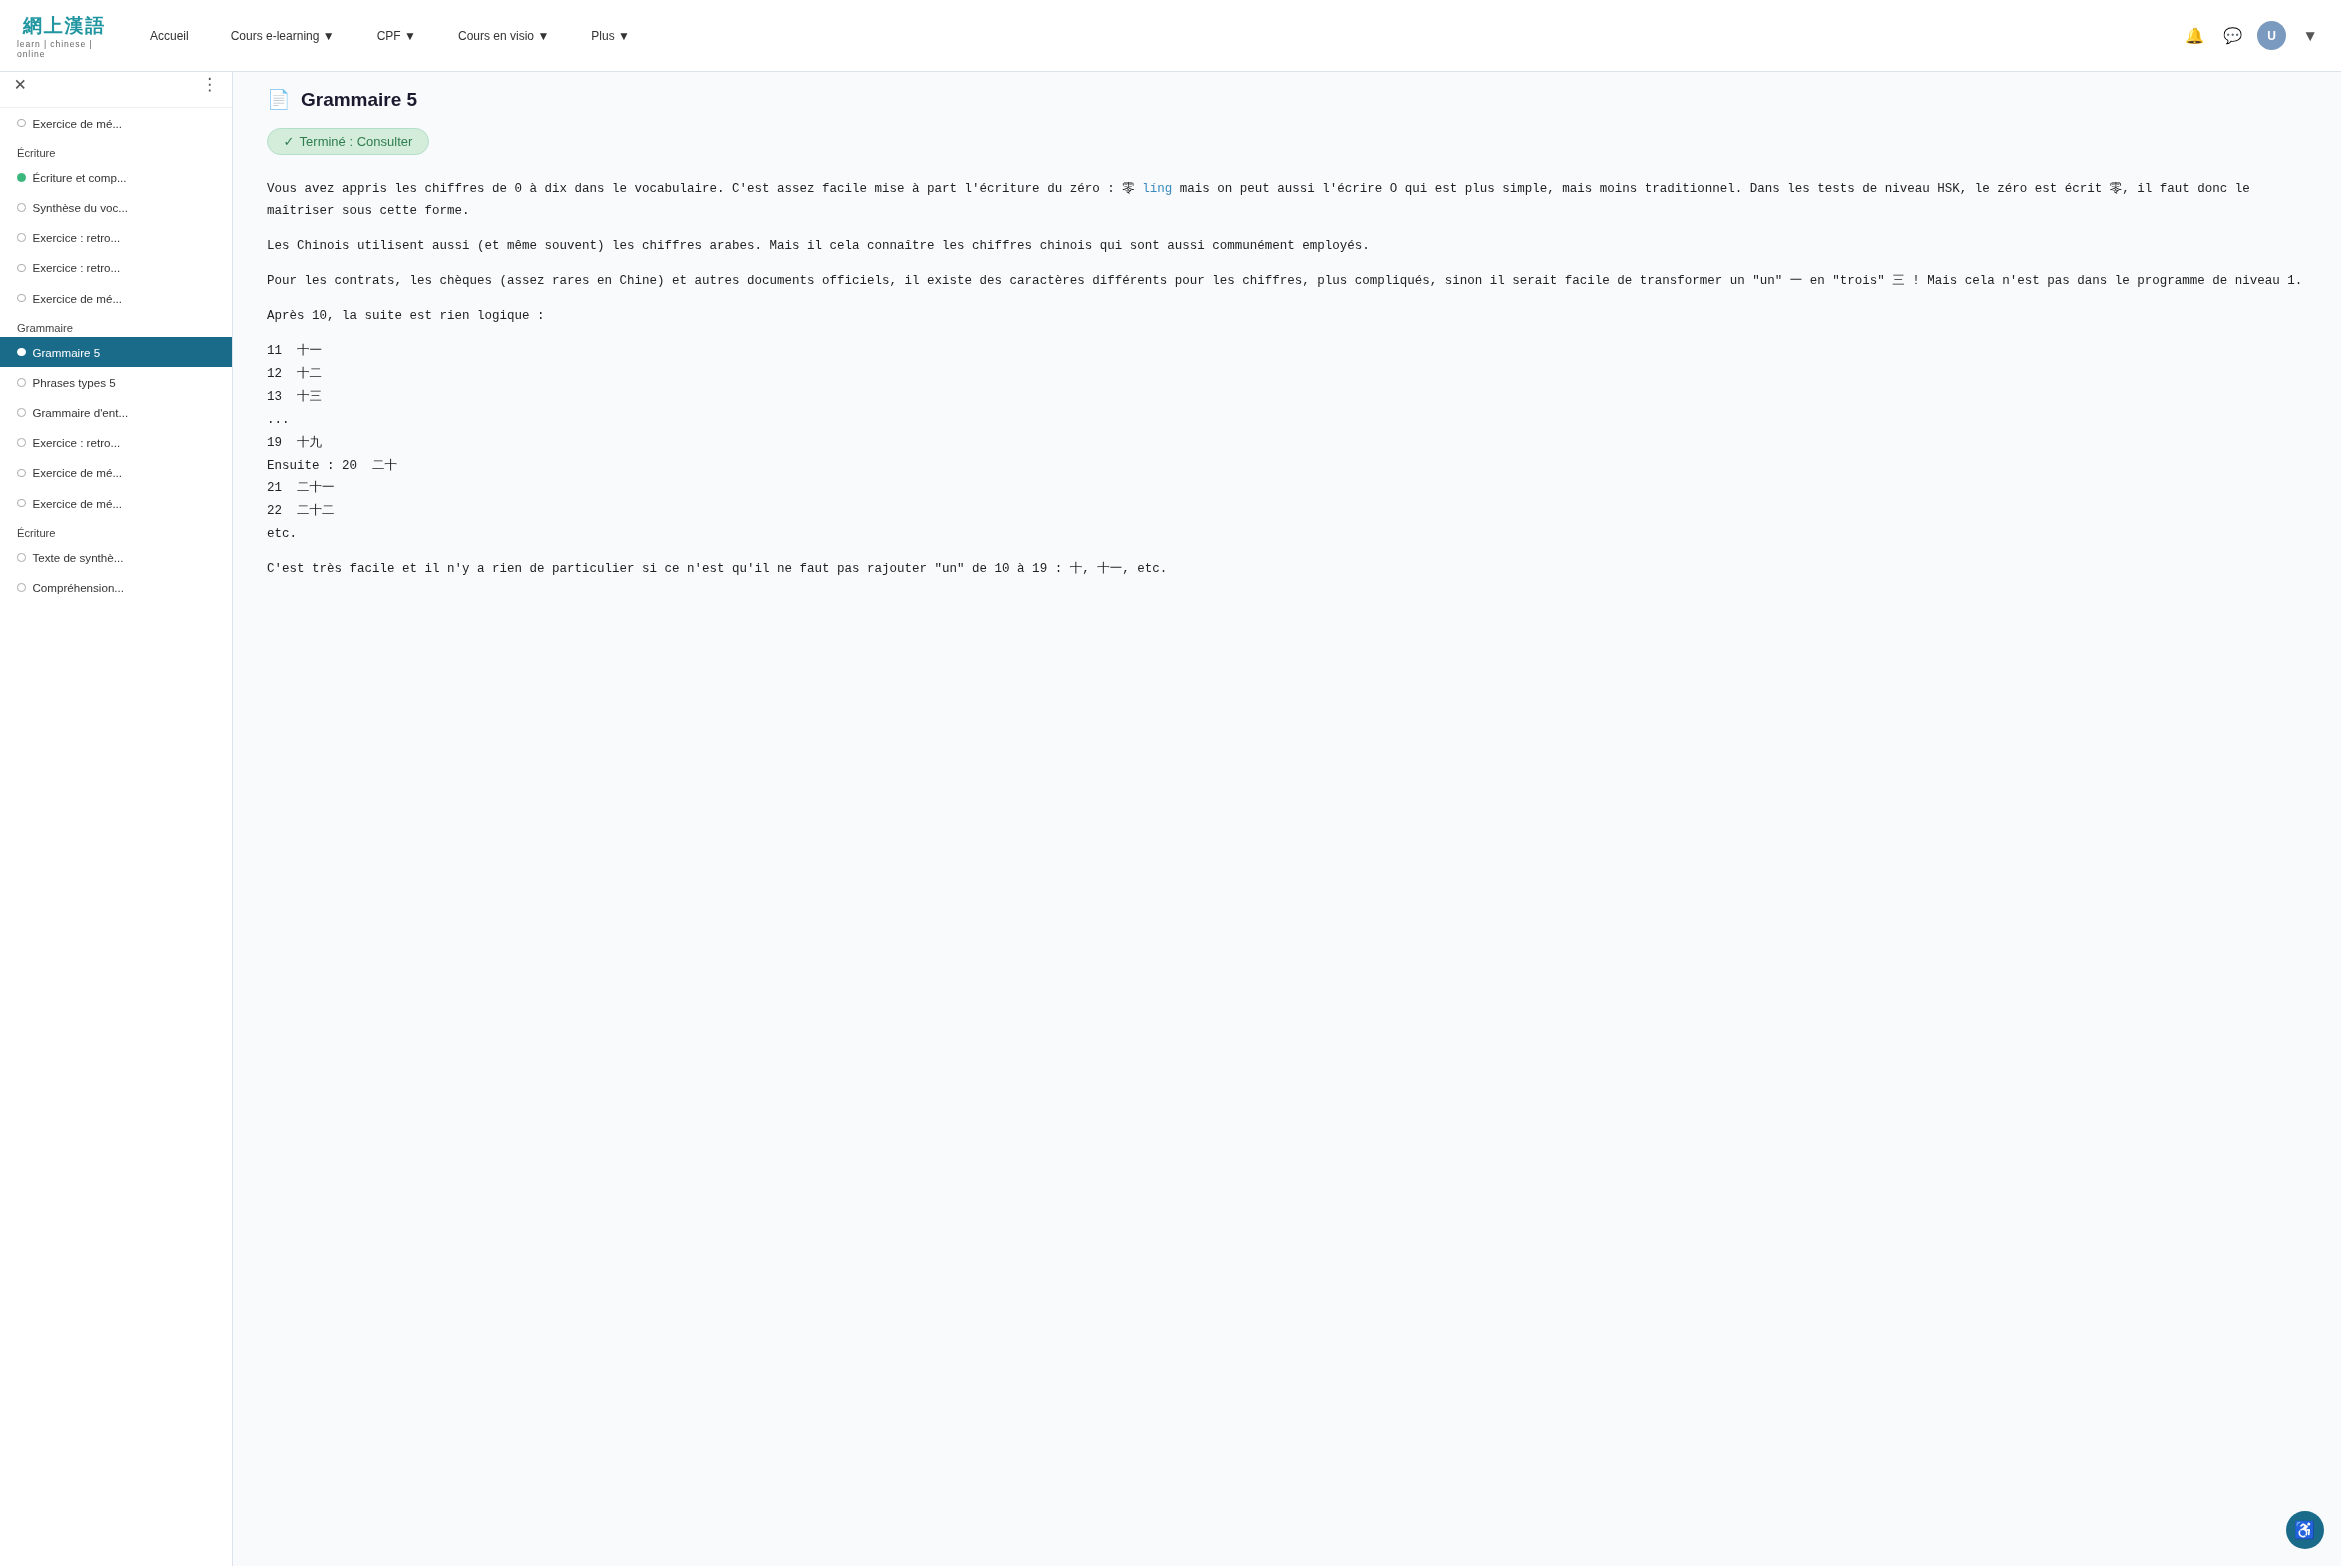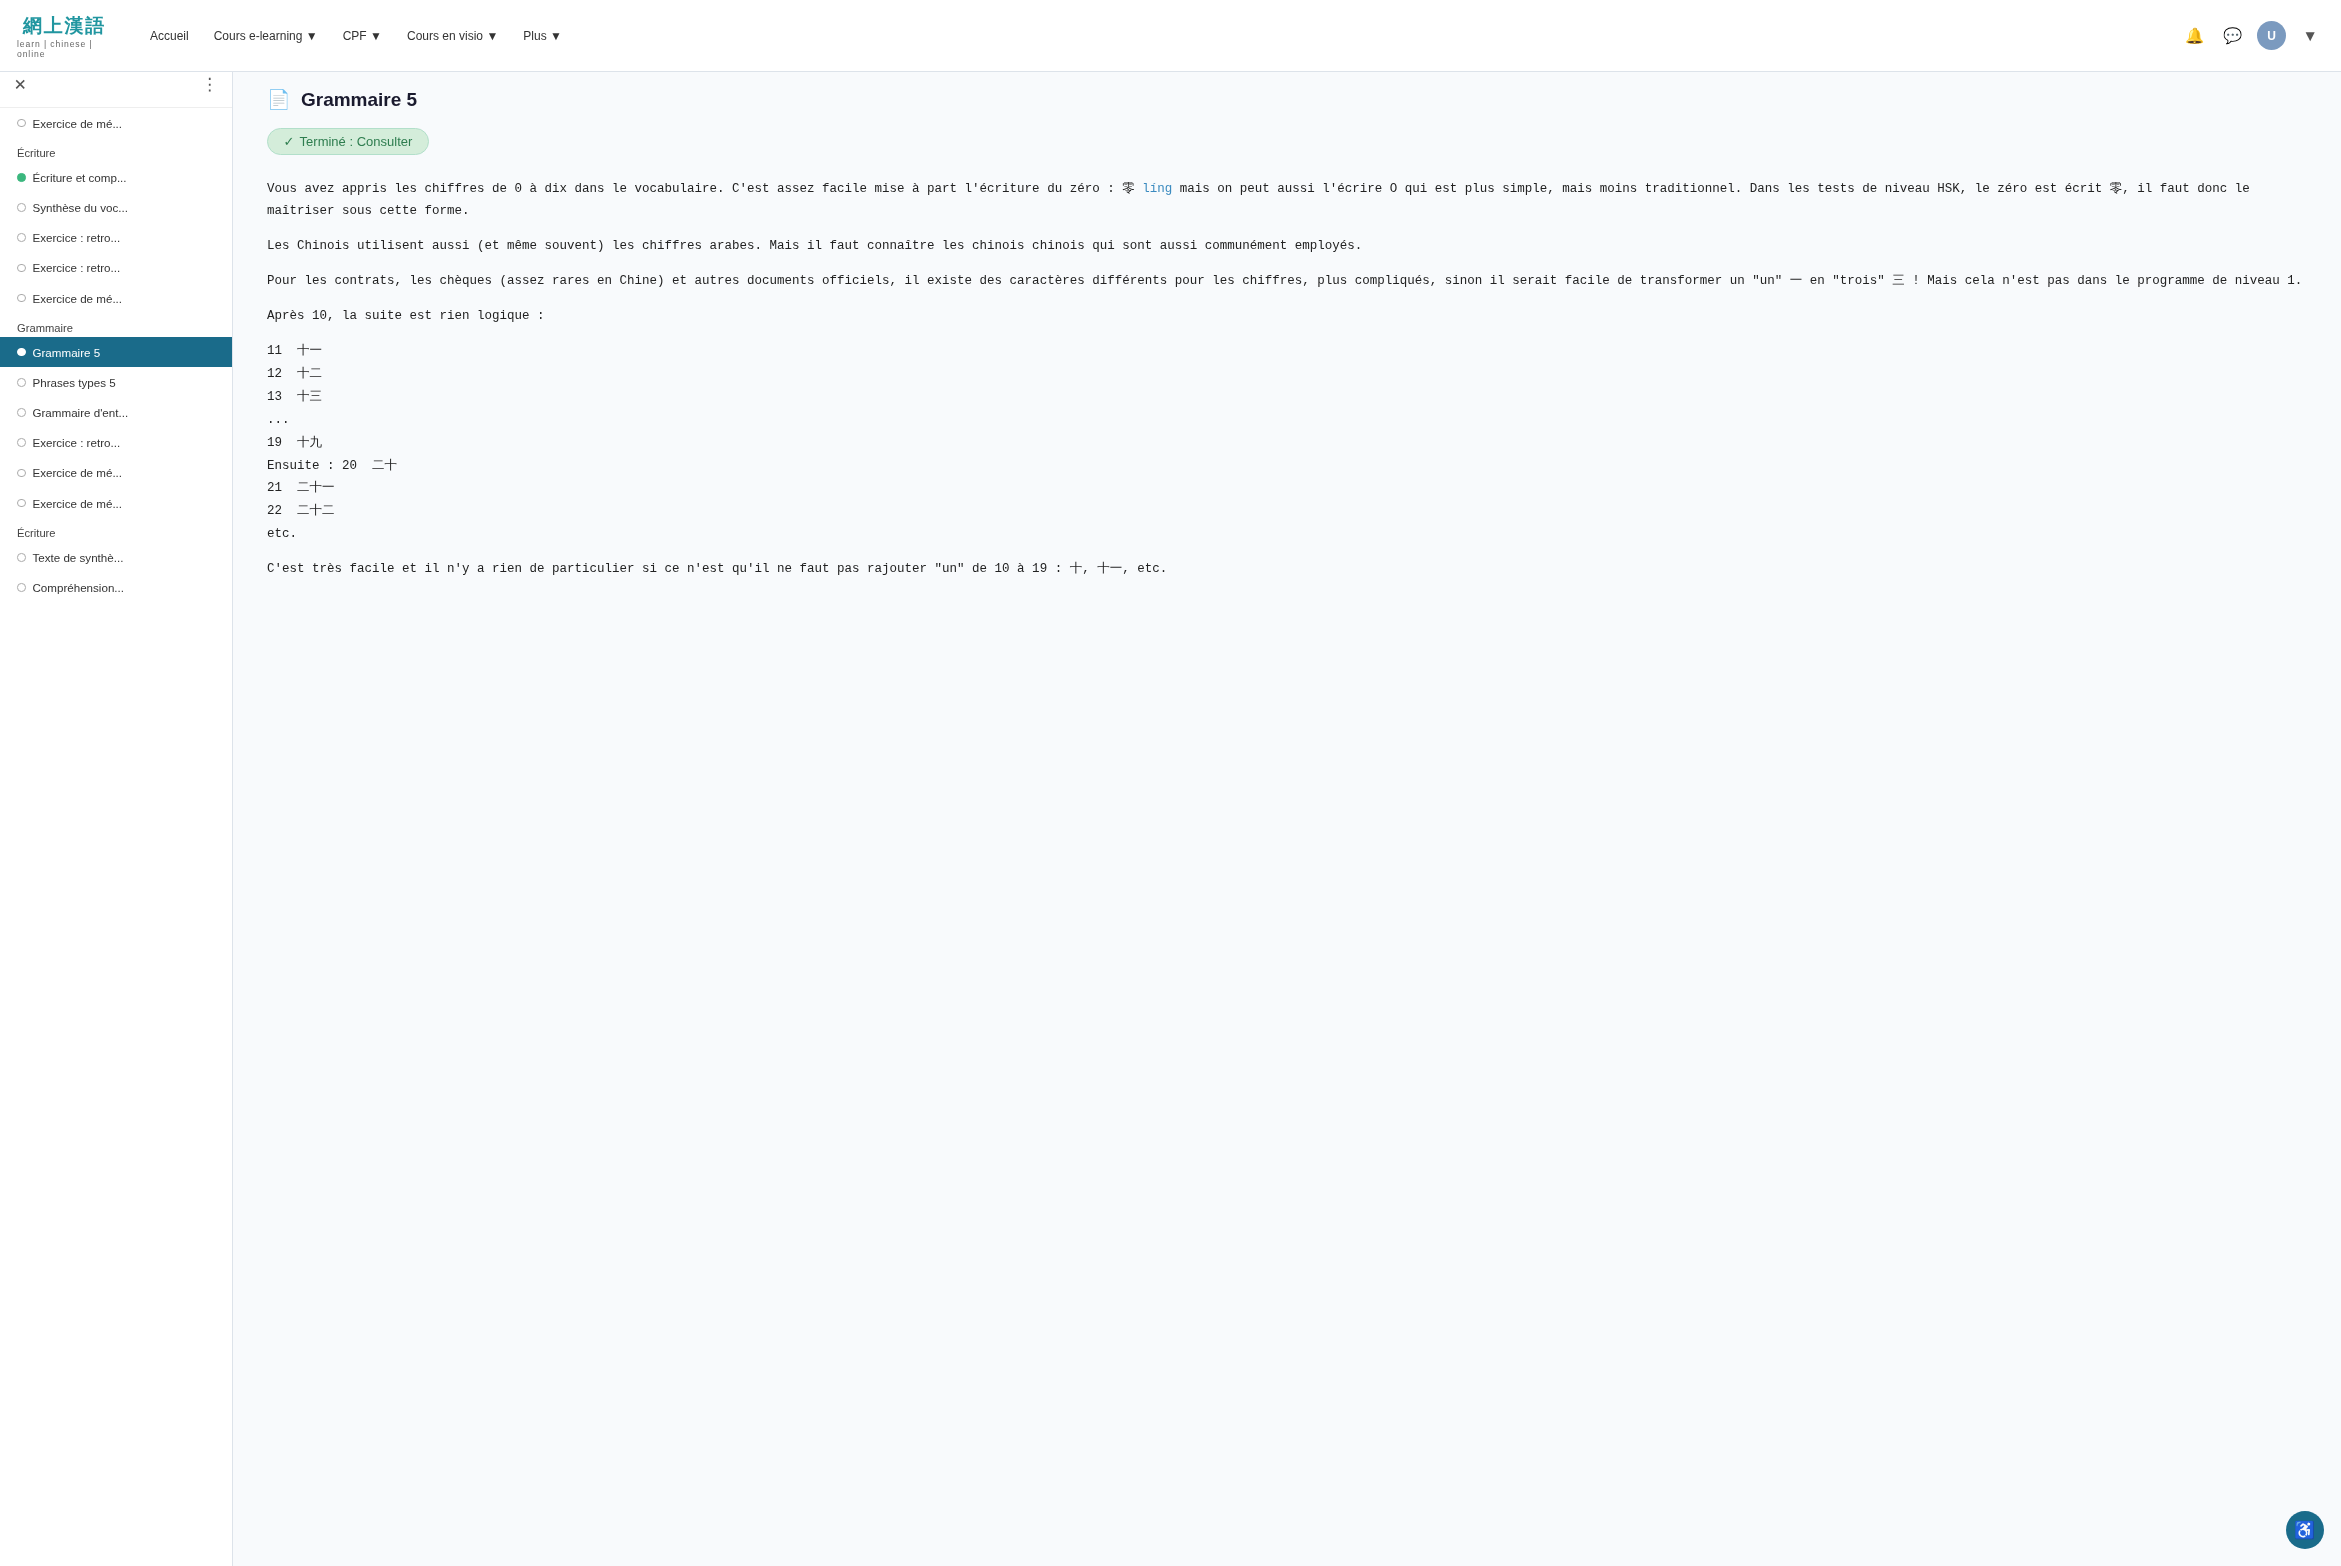--- a/index.html
+++ b/index.html
@@ -32,21 +32,21 @@
     }
     .logo-chinese span { color: #2196a0; }
     .logo-subtitle {
       font-size: 8.6px;
       color: #666;
       letter-spacing: 0.9px;
     }
     .nav-links {
       display: flex;
       align-items: center;
-      gap: 1px;
+      gap: 18px;
       flex: 1;
     }
     .nav-item {
       padding: 5.2px 12px;
       font-size: 12px;
       color: #333;
       cursor: pointer;
       border-radius: 3.4px;
       display: flex;
       align-items: center;
@@ -345,21 +345,21 @@
       <span>Terminé  :  Consulter</span>
     </div>
 
     <div class="content-body">
 
       <p>
         Vous avez appris les chiffres de 0 à dix dans le vocabulaire. C'est assez facile mise à part l'écriture du zéro : 零 <span class="pinyin">líng</span> mais on peut aussi l'écrire O qui est plus simple, mais moins traditionnel. Dans les tests de niveau HSK, le zéro est écrit 零, il faut donc le maîtriser sous cette forme.
       </p>
 
       <p>
-        Les Chinois utilisent aussi (et même souvent) les chiffres arabes. Mais il faut connaître les chinois chinois qui sont aussi communément employés.
+        Les Chinois utilisent aussi (et même souvent) les chiffres arabes. Mais il cela connaître les chiffres chinois qui sont aussi communément employés.
       </p>
 
       <p>
         Pour les contrats, les chèques (assez rares en Chine) et autres documents officiels, il existe des caractères différents pour les chiffres, plus compliqués, sinon il serait facile de transformer un "un" 一 en "trois" 三 ! Mais cela n'est pas dans le programme de niveau 1.
       </p>
 
       <p>Après 10, la suite est rien logique :</p>
 
       <div class="numbers-list">
         <div class="num-row">11&nbsp;&nbsp;十一</div>

